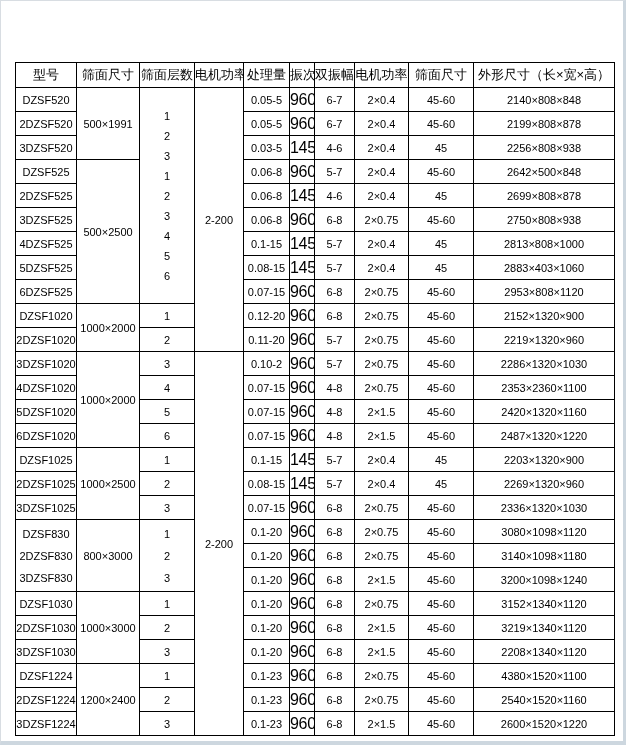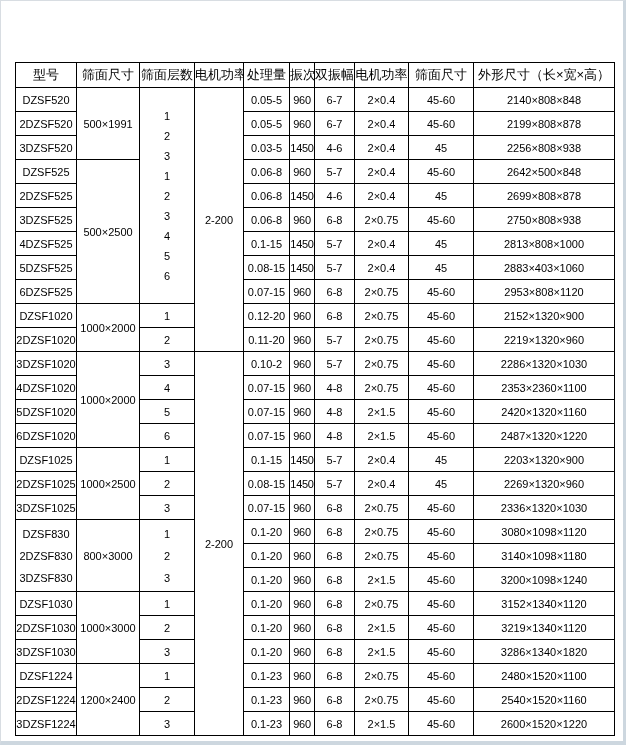--- a/index.html
+++ b/index.html
@@ -18,21 +18,21 @@
     border-collapse:collapse;table-layout:fixed;
   }
   .spec th,.spec td{
     border:1px solid #000;padding:0;margin:0;
     text-align:center;vertical-align:middle;
     white-space:nowrap;overflow:hidden;
     box-sizing:border-box;font-weight:normal;
   }
   .spec th{height:25px;font-size:13px;}
   .spec td{height:24px;font-size:11px;}
-  .spec td[data-name="cell-frequency"]{font-size:11px;letter-spacing:-0.3px;}
+  .spec td[data-name="cell-frequency"]{font-size:16px;letter-spacing:-0.3px;}
   .spec td.ml div{text-align:center;}
 </style>
 </head>
 <body>
 
 <div class="page" data-name="page">
 
   <table class="spec" data-name="spec-table">
     <colgroup>
       <col style="width:61px">
@@ -307,32 +307,32 @@
           <td data-name="cell-dimensions">3219×1340×1120</td>
         </tr>
         <tr data-name="table-row">
           <td data-name="cell-model">3DZSF1030</td>
           <td data-name="cell-layers">3</td>
           <td data-name="cell-capacity">0.1-20</td>
           <td data-name="cell-frequency">960</td>
           <td data-name="cell-amplitude">6-8</td>
           <td data-name="cell-motor-power">2×1.5</td>
           <td data-name="cell-angle">45-60</td>
-          <td data-name="cell-dimensions">3286×1340×1820</td>
+          <td data-name="cell-dimensions">2208×1340×1120</td>
         </tr>
         <tr data-name="table-row">
           <td data-name="cell-model">DZSF1224</td>
           <td data-name="cell-screen-size" rowspan="3">1200×2400</td>
           <td data-name="cell-layers">1</td>
           <td data-name="cell-capacity">0.1-23</td>
           <td data-name="cell-frequency">960</td>
           <td data-name="cell-amplitude">6-8</td>
           <td data-name="cell-motor-power">2×0.75</td>
           <td data-name="cell-angle">45-60</td>
-          <td data-name="cell-dimensions">2480×1520×1100</td>
+          <td data-name="cell-dimensions">4380×1520×1100</td>
         </tr>
         <tr data-name="table-row">
           <td data-name="cell-model">2DZSF1224</td>
           <td data-name="cell-layers">2</td>
           <td data-name="cell-capacity">0.1-23</td>
           <td data-name="cell-frequency">960</td>
           <td data-name="cell-amplitude">6-8</td>
           <td data-name="cell-motor-power">2×0.75</td>
           <td data-name="cell-angle">45-60</td>
           <td data-name="cell-dimensions">2540×1520×1160</td>

